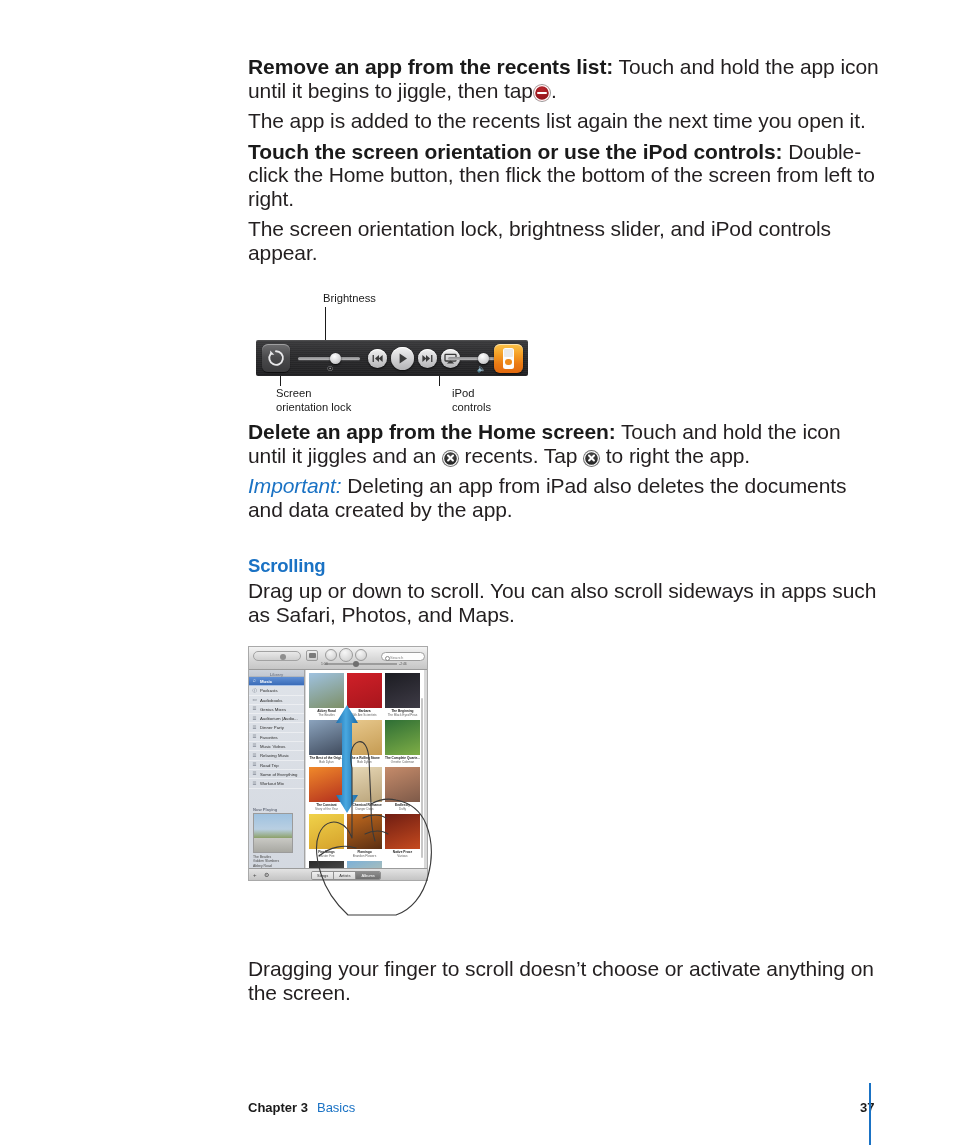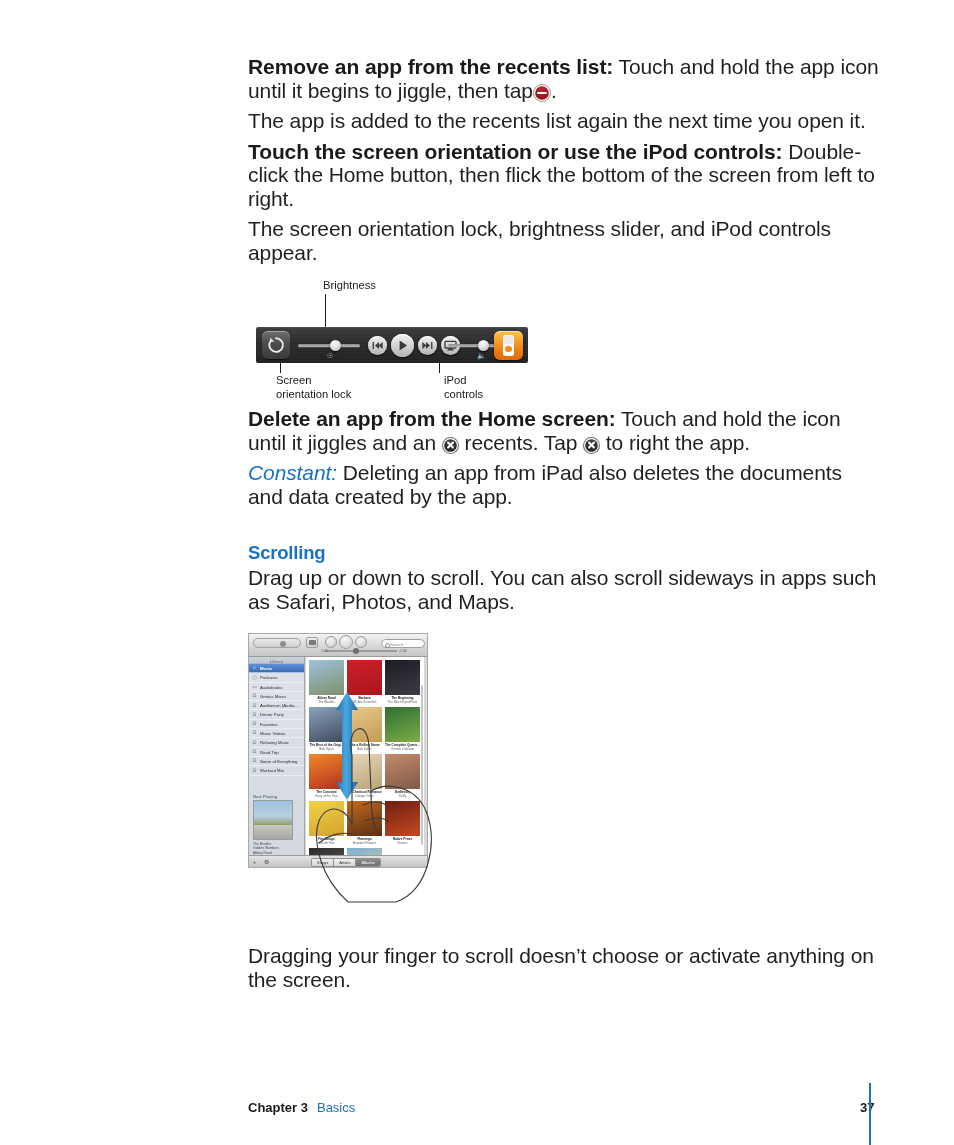--- a/index.html
+++ b/index.html
@@ -94,35 +94,35 @@
     margin-top: 34px;
     margin-bottom: 2px;
     letter-spacing: -0.2px;
   }
 
   
   .figure-mt {
     position: relative;
     width: 300px;
     height: 128px;
-    margin-top: 15px;
+    margin-top: 28px;
     margin-left: 0px;
   }
 
   .mt-callout-label {
     position: absolute;
     font-family: "Liberation Sans", sans-serif;
     font-size: 11.2px;
     color: #1a1a1a;
     line-height: 13.5px;
     white-space: nowrap;
   }
   .lbl-brightness { left: 75px; top: 0px; }
   .lbl-screen     { left: 28px;  top: 95px; }
-  .lbl-ipod       { left: 196px; top: 95px; }
+  .lbl-ipod       { left: 204px; top: 95px; }
 
   .mt-leader { position: absolute; background: #1a1a1a; }
 
   
   .leader-bright { left: 77px; top: 15px; width: 1px; height: 33px; }
 
   
   .leader-screen-v { left: 32px; top: 75px; width: 1px; height: 19px; }
   .leader-screen-d {
     left: 24px; top: 62px; width: 1px; height: 16px;
@@ -566,21 +566,21 @@
     <p class="body">
       <span class="lead">Delete an app from the Home screen:</span>
       <span>Touch and hold the icon until it jiggles and an</span>
       <span class="badge badge-x"></span>
       <span>recents. Tap</span>
       <span class="badge badge-x"></span>
       <span>to right the app.</span>
     </p>
 
     <p class="body">
-      <span class="lead-important">Constant:</span>
+      <span class="lead-important">Important:</span>
       <span>Deleting an app from iPad also deletes the documents and data created by the app.</span>
     </p>
 
     <h2 class="section">Scrolling</h2>
 
     <p class="body">Drag up or down to scroll. You can also scroll sideways in apps such as Safari, Photos, and Maps.</p>
 
     <div class="figure-scroll">
 
       <div class="ipad-shot">

